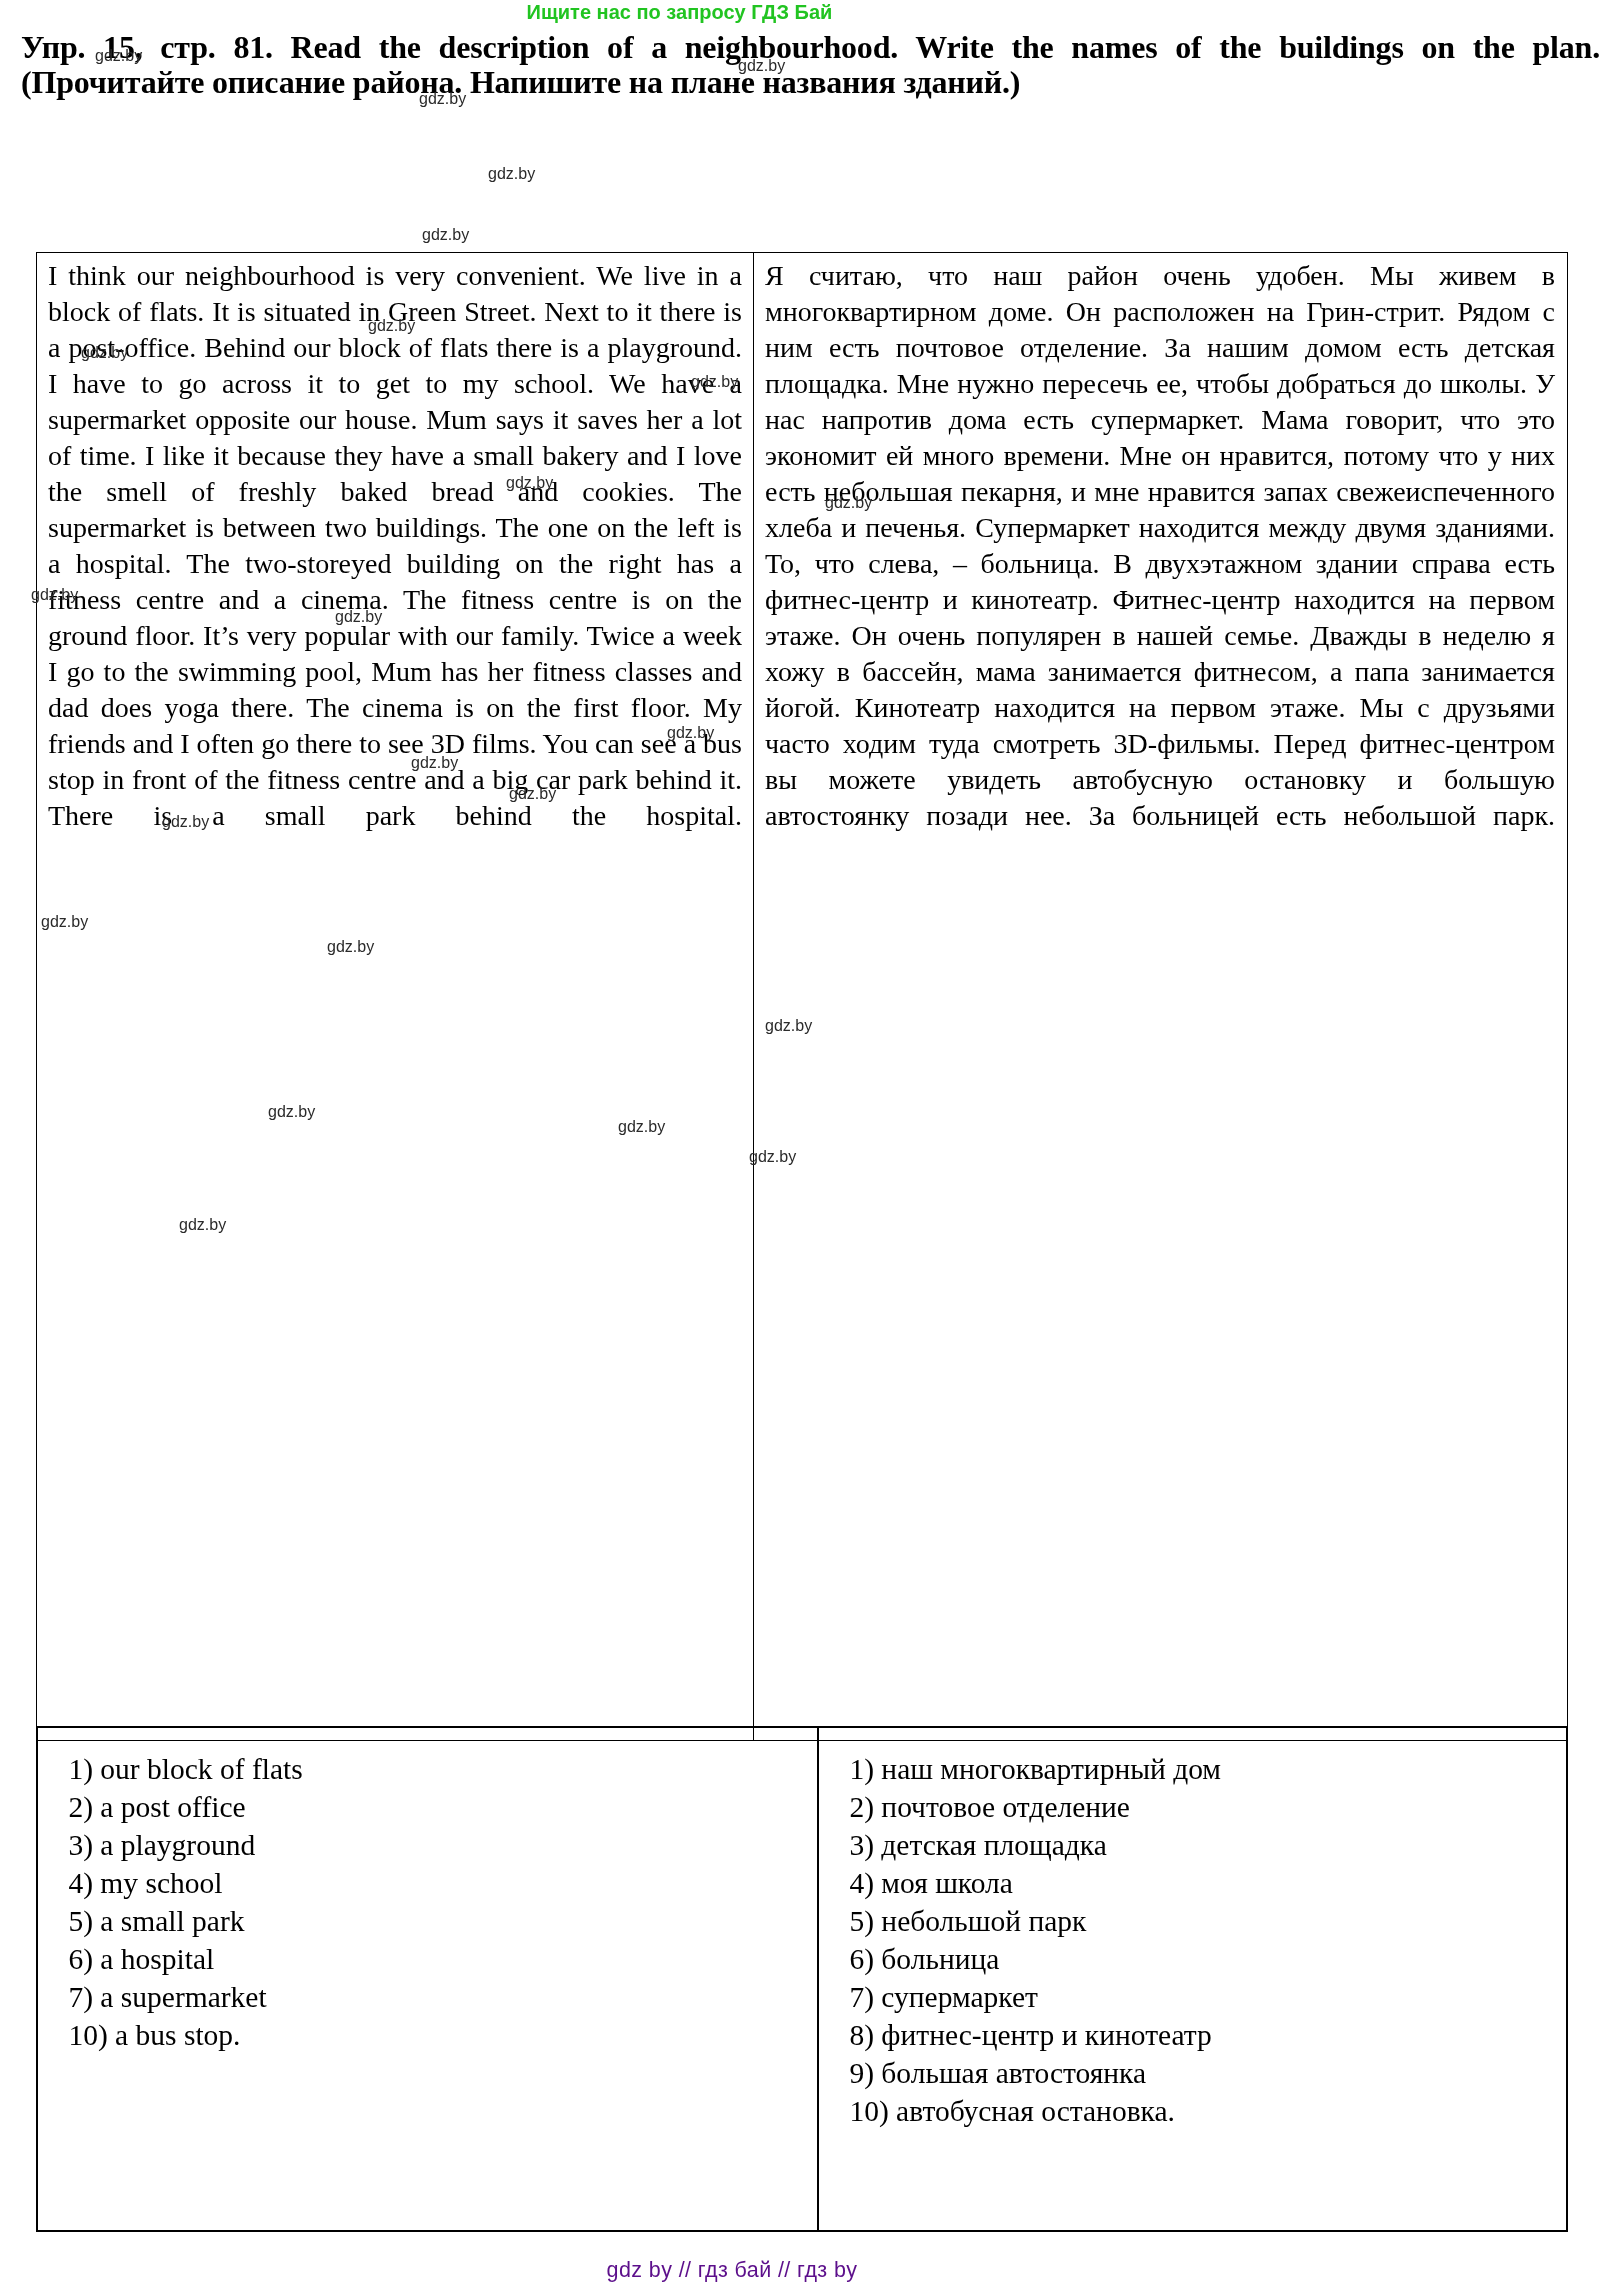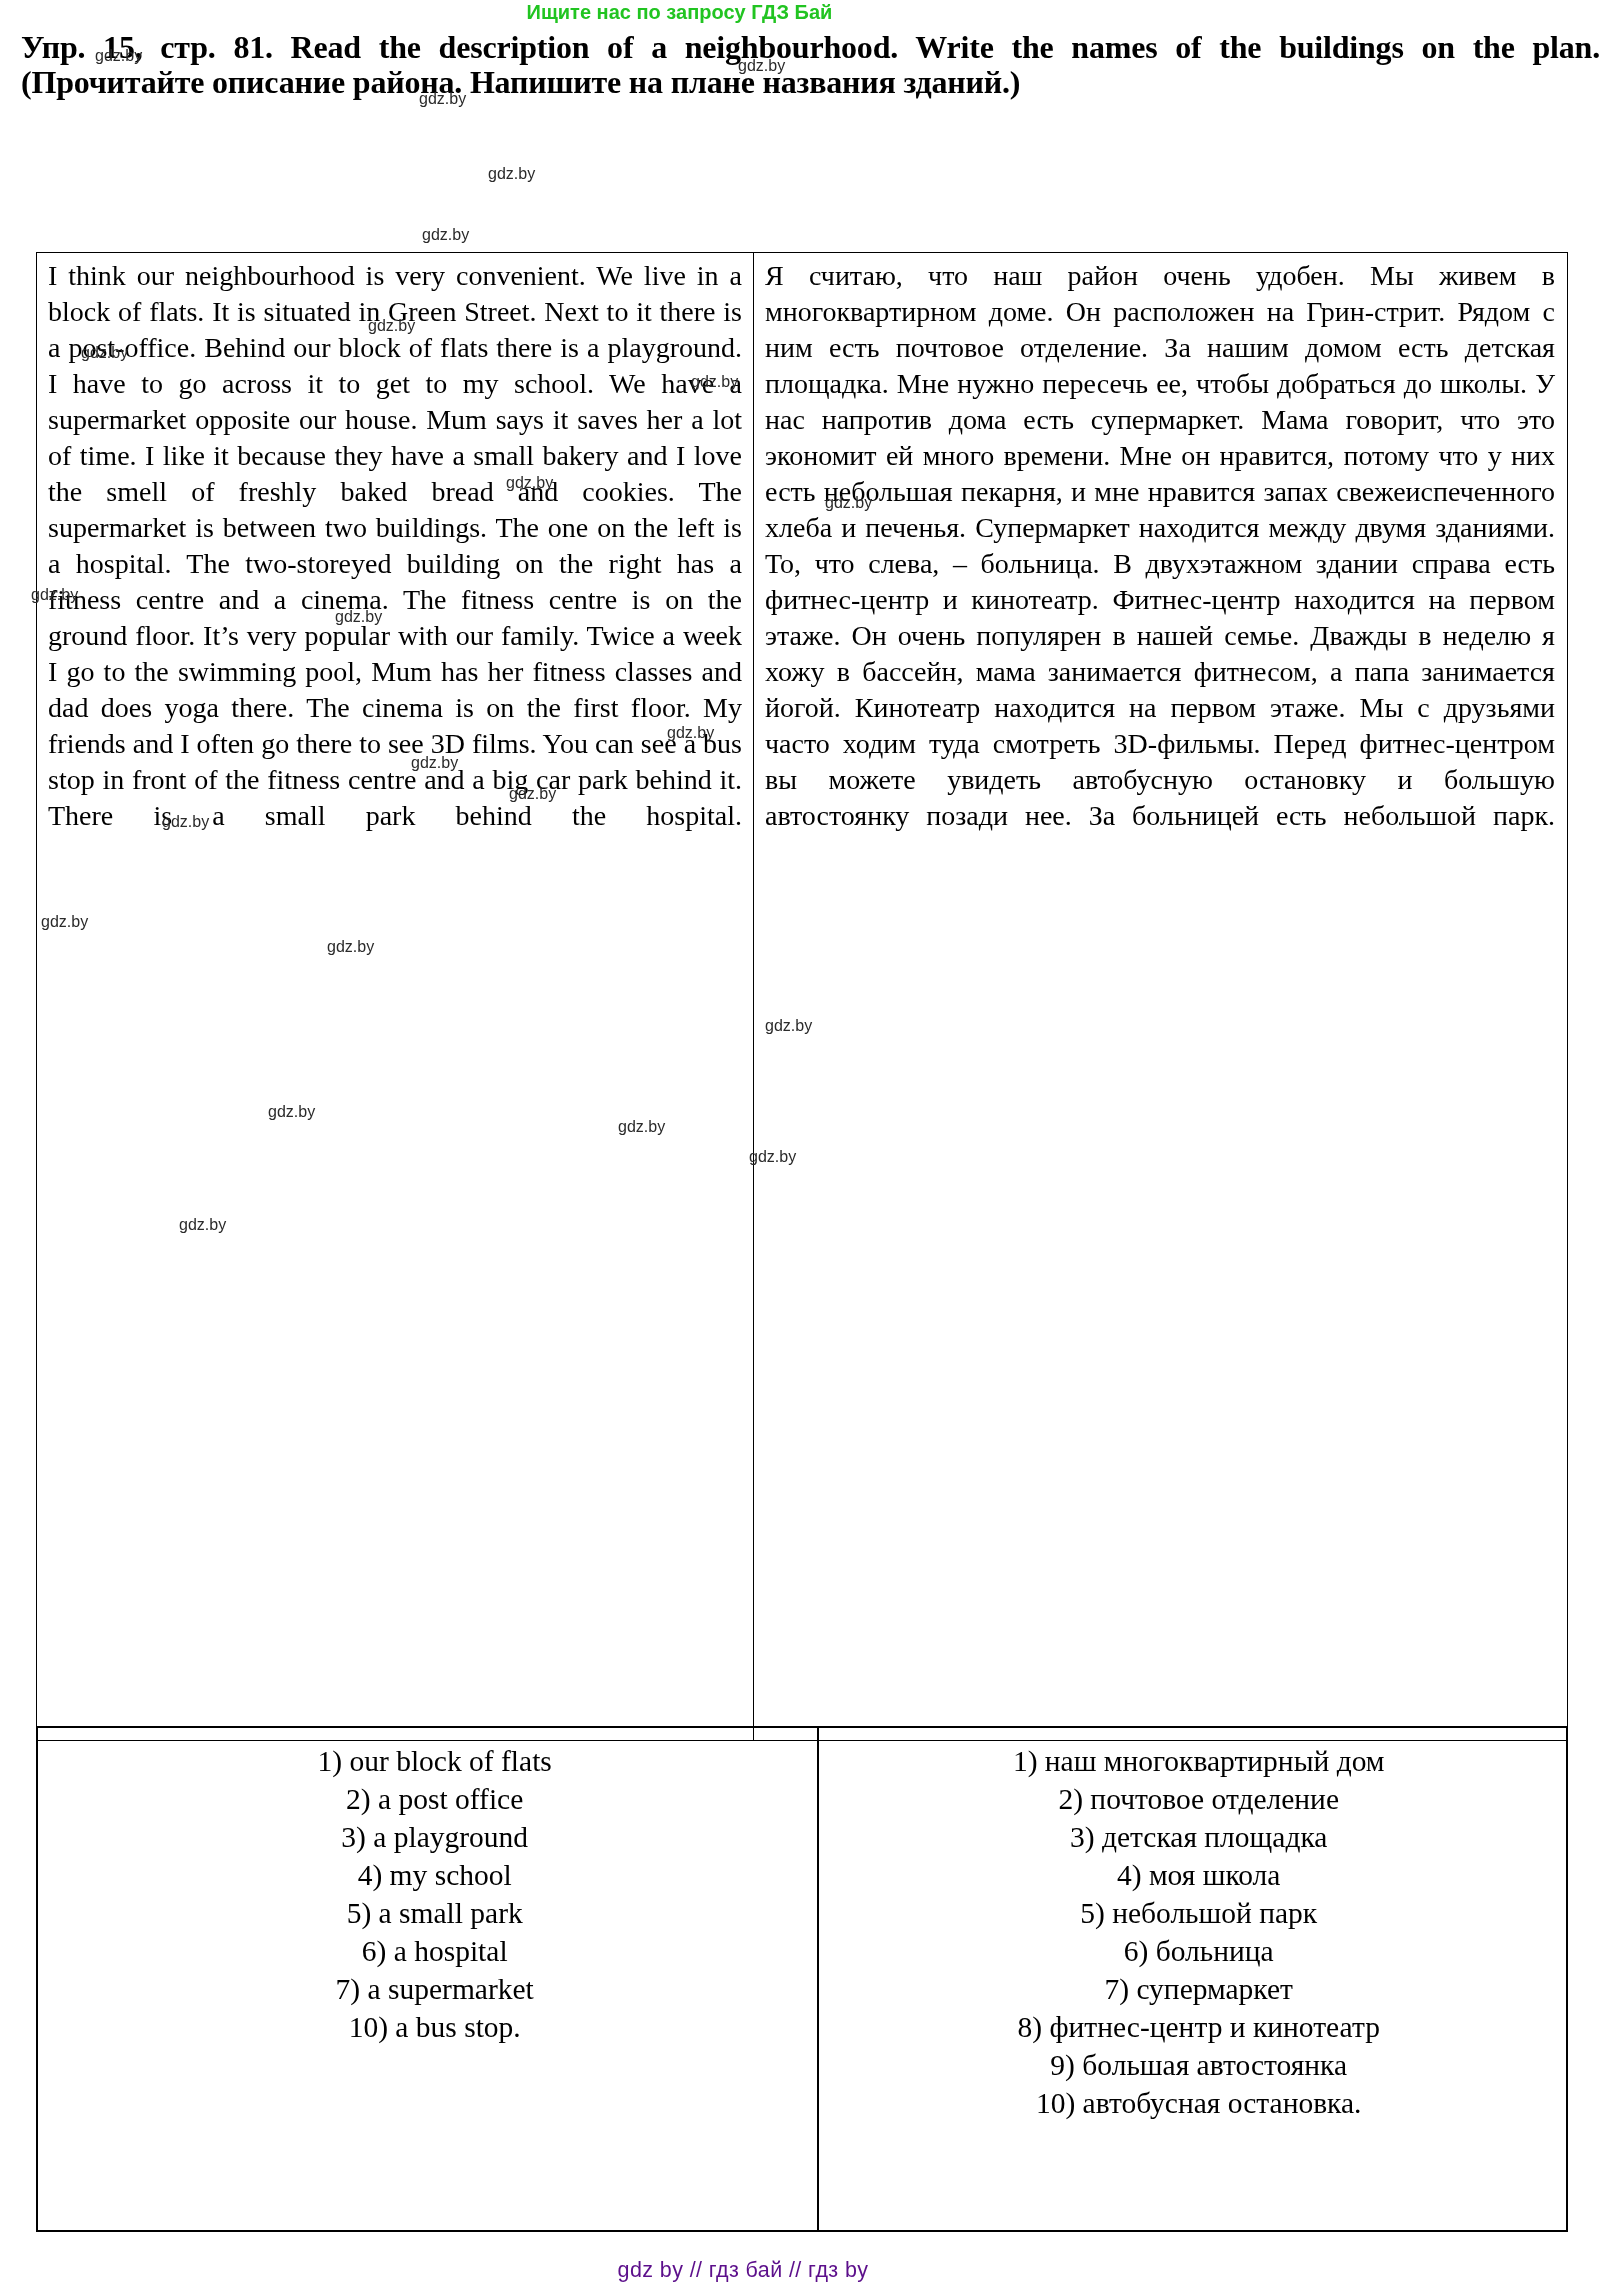--- a/index.html
+++ b/index.html
@@ -93,32 +93,32 @@
     box-sizing: border-box;
     display: flex;
   }
   .ans-col {
     box-sizing: border-box;
     padding: 6.4px 0 0 14.4px;
   }
   .ans-col.left  { width: 781px; border-right: 2.4px solid #000; }
   .ans-col.right { width: 745px; }
 
-  .ans-list { margin: 8px; padding: 0; list-style: none; text-align: center; }
+  .ans-list { margin: 16px; padding: 0; list-style: none; }
   .ans-item {
     font-size: 29.5px;
     line-height: 38px;
     white-space: nowrap;
   }
 
   
   .footer {
     position: absolute;
     top: 2258px;
-    left: 11px;
+    left: 0;
     width: 1464px;
     text-align: center;
     font-family: "Liberation Sans", sans-serif;
     font-size: 21.5px;
     color: #5c0f8b;
     letter-spacing: 0.4px;
   }
 
   
   .wm {

